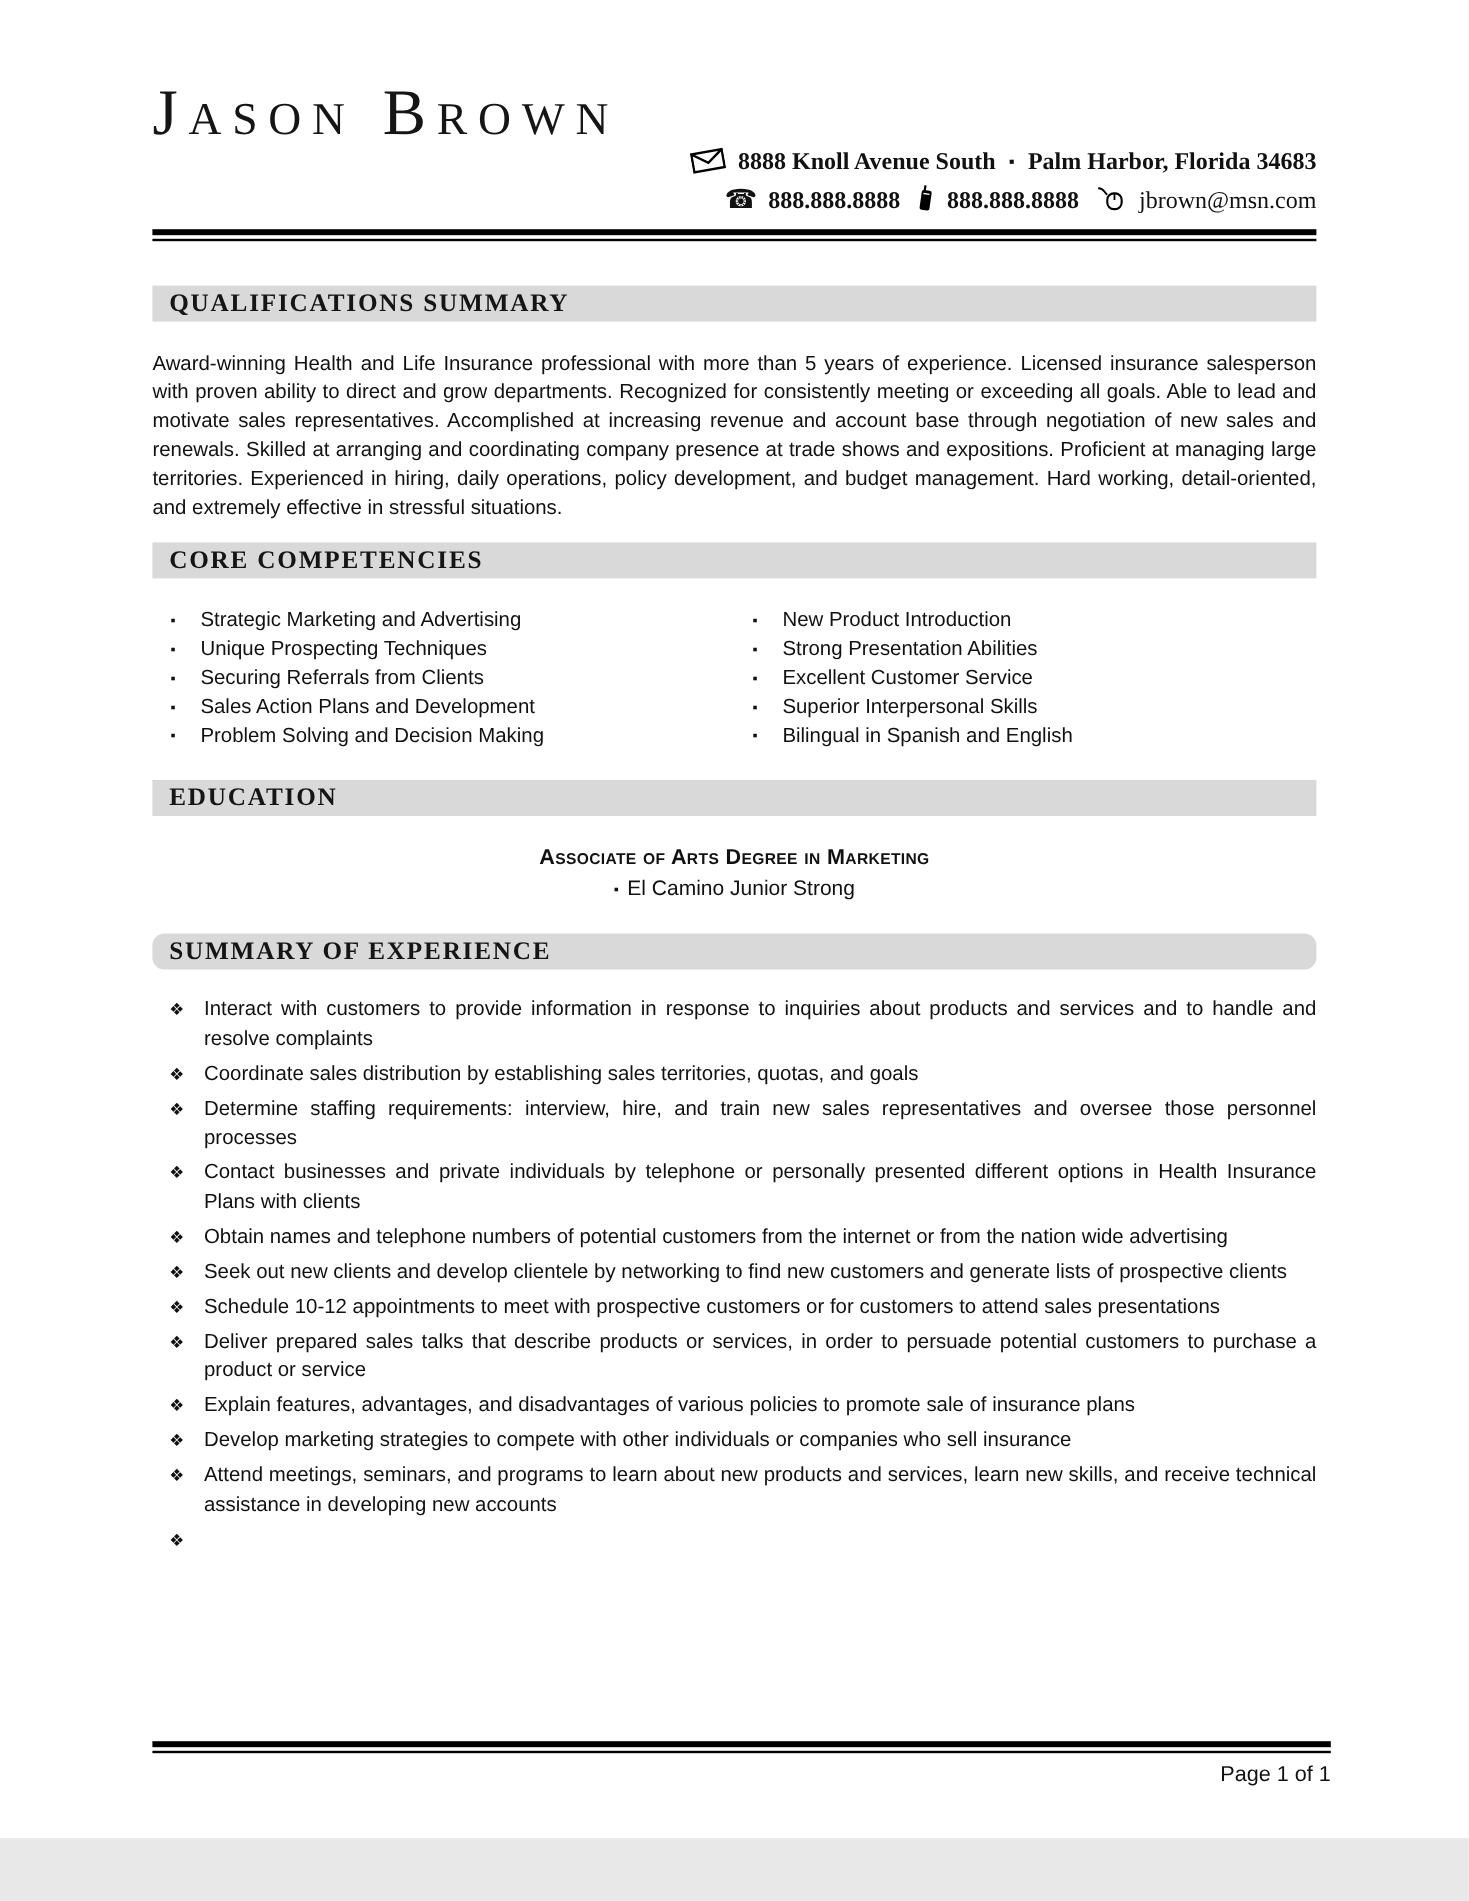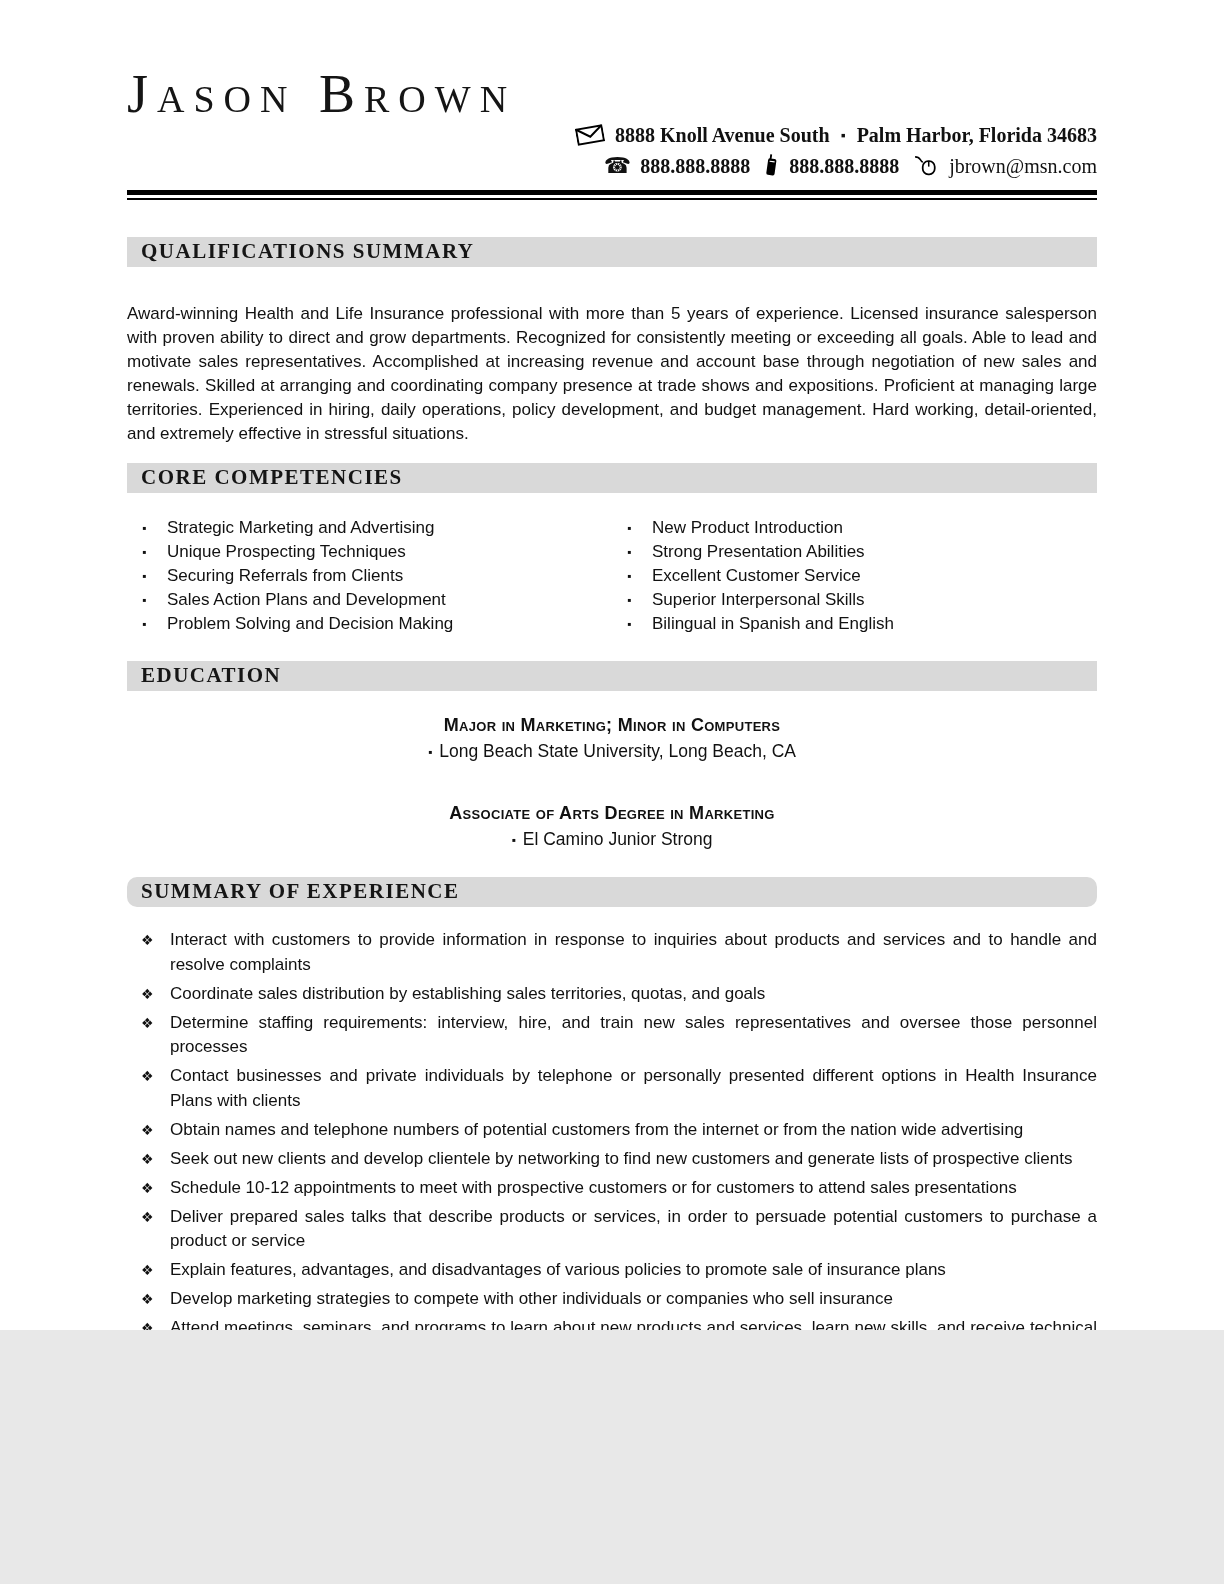--- a/index.html
+++ b/index.html
@@ -1,18 +1,18 @@
 <!DOCTYPE html>
 <html><head>
 <meta charset="utf-8">
 <style>
   * { margin:0; padding:0; box-sizing:border-box; }
   html,body { background:#e8e8e8; }
   .page {
-    width:1224px; height:1330px; margin:0 auto; background:#ffffff;
+    width:1224px; height:1532px; margin:0 auto; background:#ffffff;
     position:relative; padding:66px 127px 0 127px;
     font-family:"Liberation Sans", sans-serif; color:#111111;
   }
   
   .person-name {
     font-family:"Liberation Serif", serif;
     font-variant:small-caps; font-weight:500;
     font-size:54px; letter-spacing:9px; line-height:56px; color:#151515;
   }
   .contact { text-align:right; margin-top:0px; }
@@ -30,21 +30,21 @@
     font-family:"Liberation Serif", serif; font-weight:bold;
     font-size:21px; letter-spacing:1.5px;
     padding:2px 15px 4px 14px; line-height:24px;
   }
   .bar-qualifications { margin-top:37px; }
   .bar-competencies  { margin-top:17px; }
   .bar-education     { margin-top:25px; }
   .bar-experience    { margin-top:25px;border-radius:10px; }
   
   .summary-paragraph {
-    margin-top:35px; font-size:17px; line-height:24px; text-align:justify;
+    margin-top:23px; font-size:17px; line-height:24px; text-align:justify;
   }
   
   .competency-columns { display:flex; margin-top:23px; }
   .competency-columns ul { list-style:none; width:50%; }
   .competency-columns li {
     position:relative; padding-left:40px; font-size:17px; line-height:24px;
   }
   .sq-bullet {
     position:absolute; left:15px; top:0; font-size:12px; line-height:24px;
   }
@@ -142,24 +142,20 @@
         <li><span class="sq-bullet">▪</span><span>Superior Interpersonal Skills</span></li>
         <li><span class="sq-bullet">▪</span><span>Bilingual in Spanish and English</span></li>
       </ul>
     </div>
   </section>
 
   <section>
     <div class="section-bar bar-education">EDUCATION</div>
     <div class="education-block">
       <div class="edu-entry">
-        <div class="edu-degree">Major in Marketing; Minor in Computers</div>
-        <div class="edu-school"><span class="sq">▪</span><span>Long Beach State University, Long Beach, CA</span></div>
-      </div>
-      <div class="edu-entry">
         <div class="edu-degree">Associate of Arts Degree in Marketing</div>
         <div class="edu-school"><span class="sq">▪</span><span>El Camino Junior Strong</span></div>
       </div>
     </div>
   </section>
 
   <section>
     <div class="section-bar bar-experience">SUMMARY OF EXPERIENCE</div>
     <ul class="experience-list">
       <li><span class="diamond-bullet">❖</span><span>Interact with customers to provide information in response to inquiries about products and services and to handle and resolve complaints</span></li>

